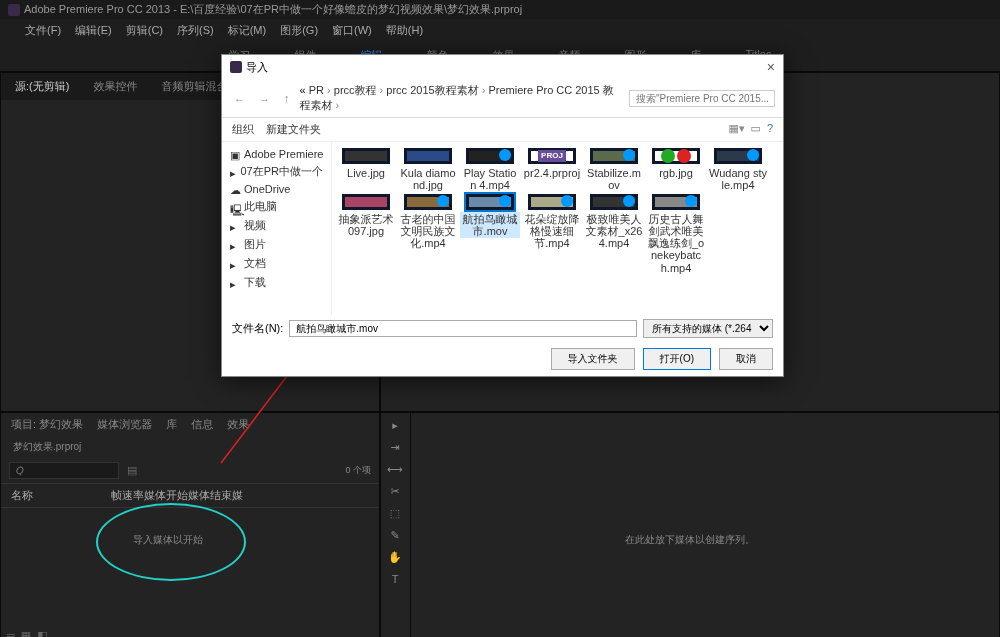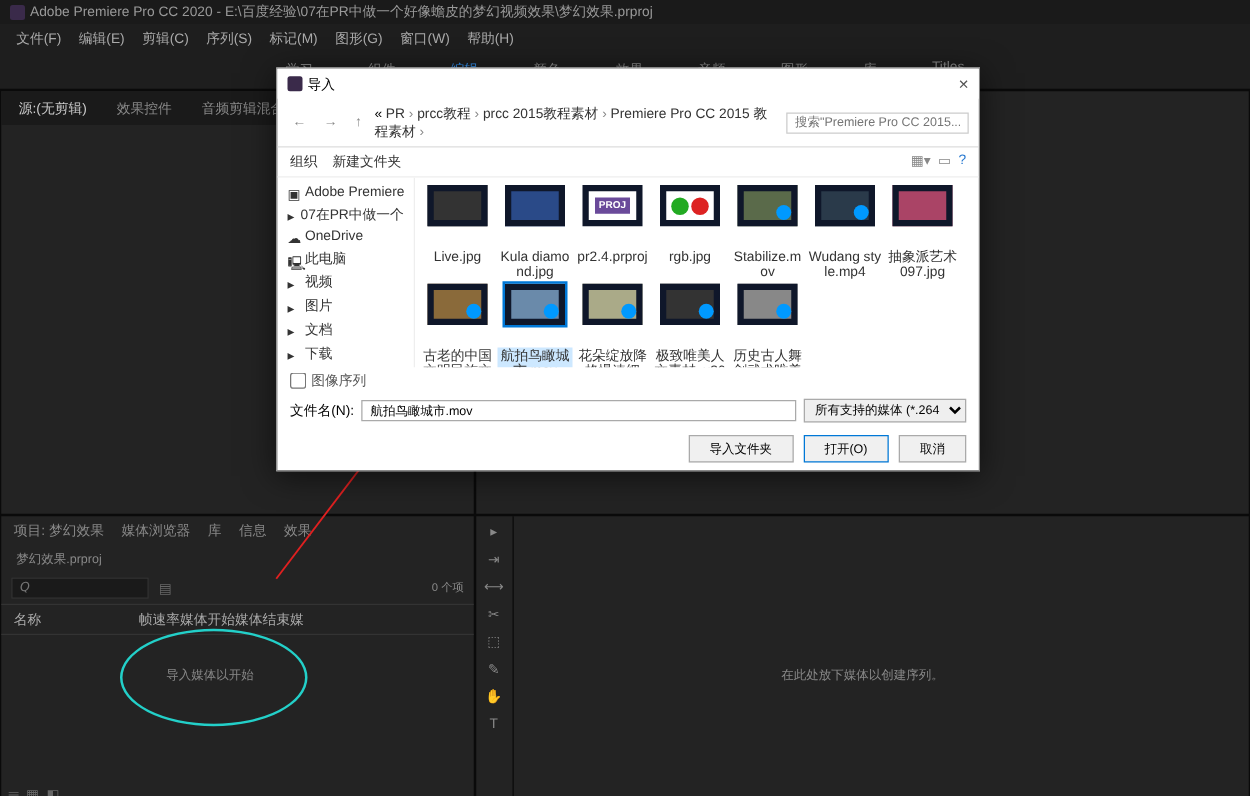--- a/index.html
+++ b/index.html
@@ -1,18 +1,18 @@
 <!DOCTYPE html>
 <html><head>
 <meta charset="utf-8">
 <style>
 *{margin:0;padding:0;box-sizing:border-box;font-family:"Microsoft YaHei",Arial,sans-serif;font-size:11px}
 body{background:#1e1e1e;width:1000px;height:637px;overflow:hidden;position:relative;color:#ccc}
 .title-bar{background:#1a1a1a;color:#999;padding:2px 8px;font-size:10px;display:flex;align-items:center;gap:4px}
-.menu-bar{background:#1e1e1e;color:#aaa;padding:2px 8px;font-size:10px;display:flex;gap:4px}
+.menu-bar{background:#1e1e1e;color:#aaa;padding:2px 20px;font-size:10px;display:flex;gap:4px}
 .menu-bar span{padding:2px 5px}
 .workspace-bar{background:#1e1e1e;padding:4px 0;display:flex;justify-content:center;gap:24px;color:#888;border-bottom:1px solid #0a0a0a}
 .workspace-bar .tab{padding:2px 10px;font-size:11px}
 .workspace-bar .tab.active{color:#3399ff;border-bottom:2px solid #3399ff}
 .panel-row{display:flex;background:#232323}
 .panel-tabs{background:#1a1a1a;padding:4px 10px;display:flex;gap:16px;color:#888;font-size:10px}
 .panel-tabs .ptab{padding:2px 4px}
 .panel-tabs .ptab.active{color:#ccc}
 .source-panel{width:380px;height:340px;background:#232323;border:1px solid #0a0a0a}
 .program-panel{flex:1;height:340px;background:#232323;border:1px solid #0a0a0a}
@@ -43,21 +43,21 @@
 .bc-sep{color:#888}
 .dlg-nav .search{margin-left:auto;border:1px solid #ccc;padding:2px 6px;width:150px;color:#888;font-size:10px;background:#fff}
 .dlg-toolbar{display:flex;padding:4px 10px;gap:12px;border-bottom:1px solid #eee;font-size:10px;color:#333}
 .dlg-toolbar .tbtns{margin-left:auto;display:flex;gap:6px;color:#888}
 .dlg-body{display:flex;flex:1;overflow:hidden}
 .dlg-sidebar{width:110px;border-right:1px solid #eee;padding:4px 6px;font-size:10px;color:#333;overflow:hidden}
 .dlg-sidebar div{padding:2px 2px;display:flex;align-items:center;gap:4px;white-space:nowrap}
 .sb-ico{width:10px;height:10px;display:inline-block}
 .dlg-files{flex:1;padding:6px 4px;display:flex;flex-wrap:wrap;align-content:flex-start;gap:2px;overflow:hidden}
 .file-item{width:60px;text-align:center;font-size:9px;color:#333;line-height:1.1}
-.file-item .thumb{width:48px;height:33px;margin:0 auto 18px;background:#444;position:relative;border:5px solid #0f172a}
+.file-item .thumb{width:48px;height:16px;margin:0 auto 2px;background:#444;position:relative;border:3px solid #0f172a}
 .file-item.sel .thumb{outline:2px solid #0078d7}
 .file-item.sel .fname{background:#cde8ff}
 .thumb .play{position:absolute;bottom:0;right:0;width:12px;height:12px;background:#0099ff;border-radius:50%}
 .fname{word-break:break-all;padding:1px}
 .dlg-seq{padding:3px 10px;font-size:10px;color:#555;display:flex;align-items:center;gap:4px}
 .dlg-filename{display:flex;align-items:center;padding:4px 10px;gap:6px;font-size:10px}
 .dlg-filename input{flex:1;border:1px solid #aaa;padding:2px 6px;font-size:10px}
 .dlg-filename select{border:1px solid #aaa;padding:2px 4px;font-size:10px;width:130px}
 .dlg-buttons{display:flex;justify-content:flex-end;padding:6px 10px;gap:8px}
 .dlg-buttons button{padding:3px 16px;font-size:10px;background:#f0f0f0;border:1px solid #aaa}
@@ -70,21 +70,21 @@
 .thumb.dots .d2{width:14px;height:14px;background:#d22;border-radius:50%}
 .project-bottom{position:absolute;bottom:4px;left:6px;display:flex;gap:6px;color:#666}
 .project-bottom span{font-size:11px}
 .items-count{color:#888;font-size:9px}
 </style>
 </head>
 <body>
 
 <div class="title-bar">
   <span class="pr-ico"></span>
-  <span>Adobe Premiere Pro CC 2020 - E:\百度经验\07在PR中做一个好像蟾皮的梦幻视频效果\梦幻效果.prproj</span>
+  <span>Adobe Premiere Pro CC 2013 - E:\百度经验\07在PR中做一个好像蟾皮的梦幻视频效果\梦幻效果.prproj</span>
 </div>
 
 <div class="menu-bar">
   <span>文件(F)</span>
   <span>编辑(E)</span>
   <span>剪辑(C)</span>
   <span>序列(S)</span>
   <span>标记(M)</span>
   <span>图形(G)</span>
   <span>窗口(W)</span>
@@ -238,39 +238,45 @@
     <div class="dlg-files" id="fg">
         <div class="file-item">
           <div class="thumb" style="background:#333"></div>
           <div class="fname">Live.jpg</div>
         </div>
         <div class="file-item">
           <div class="thumb" style="background:#2a4a88"></div>
           <div class="fname">Kula diamond.jpg</div>
         </div>
         <div class="file-item">
+          <div class="thumb" style="background:#222">
+            <span class="play"></span>
+          </div>
+          <div class="fname">Play Station 4.mp4</div>
+        </div>
+        <div class="file-item">
           <div class="thumb proj">
             <span>PROJ</span>
           </div>
           <div class="fname">pr2.4.prproj</div>
+        </div>
+        <div class="file-item">
+          <div class="thumb" style="background:#5a6a4a">
+            <span class="play"></span>
+          </div>
+          <div class="fname">Stabilize.mov</div>
         </div>
         <div class="file-item">
           <div class="thumb dots">
             <span class="d1"></span>
             <span class="d2"></span>
           </div>
           <div class="fname">rgb.jpg</div>
         </div>
         <div class="file-item">
-          <div class="thumb" style="background:#5a6a4a">
-            <span class="play"></span>
-          </div>
-          <div class="fname">Stabilize.mov</div>
-        </div>
-        <div class="file-item">
           <div class="thumb" style="background:#2a3a4a">
             <span class="play"></span>
           </div>
           <div class="fname">Wudang style.mp4</div>
         </div>
         <div class="file-item">
           <div class="thumb" style="background:#aa4466"></div>
           <div class="fname">抽象派艺术 097.jpg</div>
         </div>
         <div class="file-item">
@@ -297,24 +303,20 @@
           </div>
           <div class="fname">极致唯美人文素材_x264.mp4</div>
         </div>
         <div class="file-item">
           <div class="thumb" style="background:#888">
             <span class="play"></span>
           </div>
           <div class="fname">历史古人舞剑武术唯美飘逸练剑_onekeybatch.mp4</div>
         </div>
       </div>
-  </div>
-  <div class="dlg-seq">
-    <input type="checkbox" style="">
-    <span>图像序列</span>
   </div>
   <div class="dlg-filename">
     <span>文件名(N):</span>
     <input value="航拍鸟瞰城市.mov" style="">
     <select><option>所有支持的媒体 (*.264;*.3G2;*</option></select>
   </div>
   <div class="dlg-buttons">
     <button>导入文件夹</button>
     <button class="primary">打开(O)</button>
     <button>取消</button>

